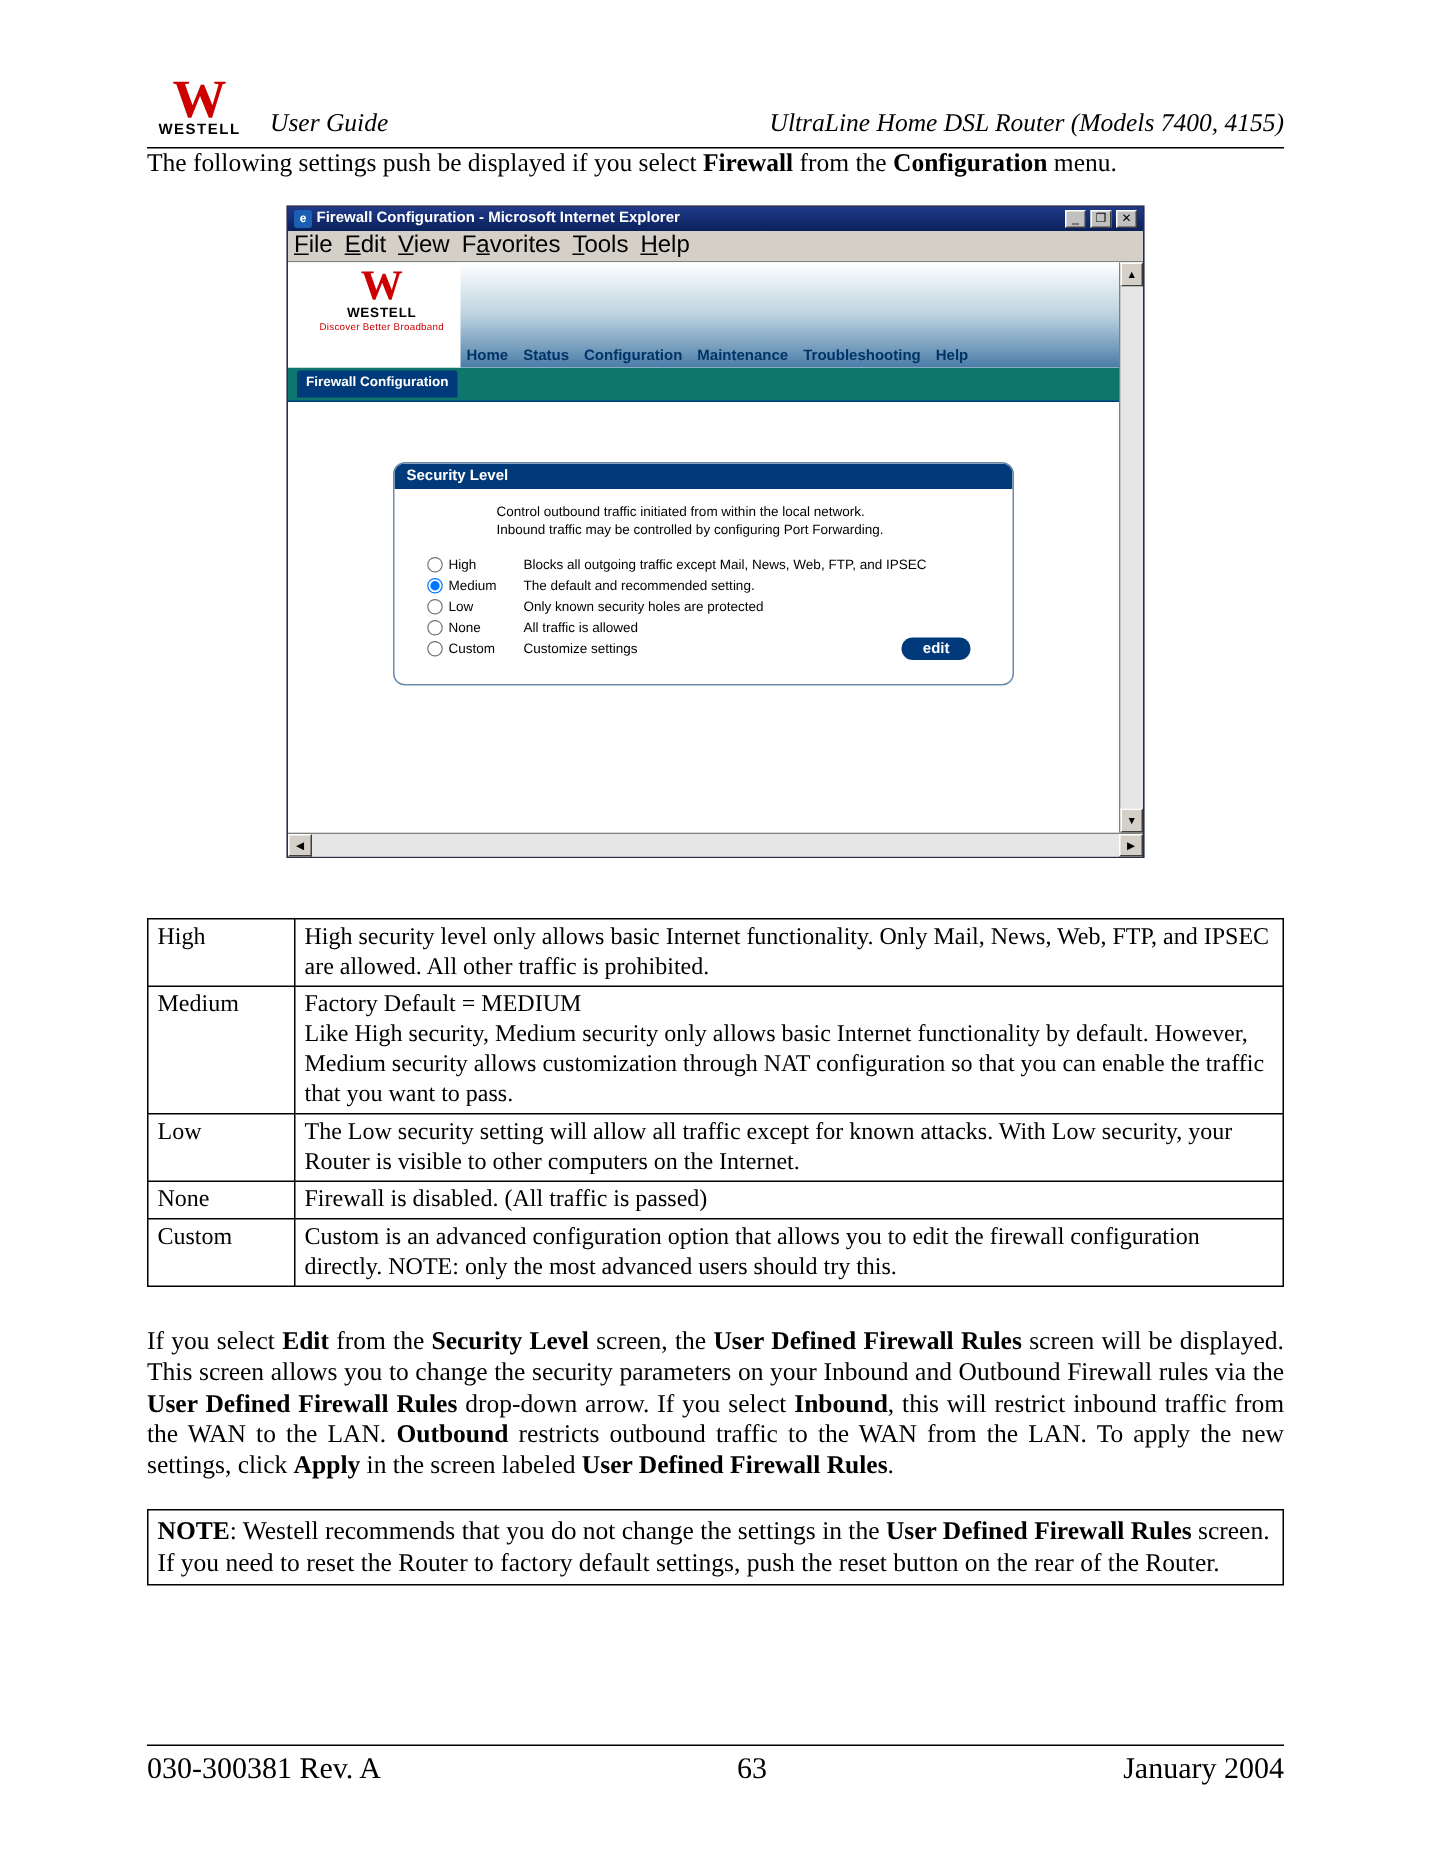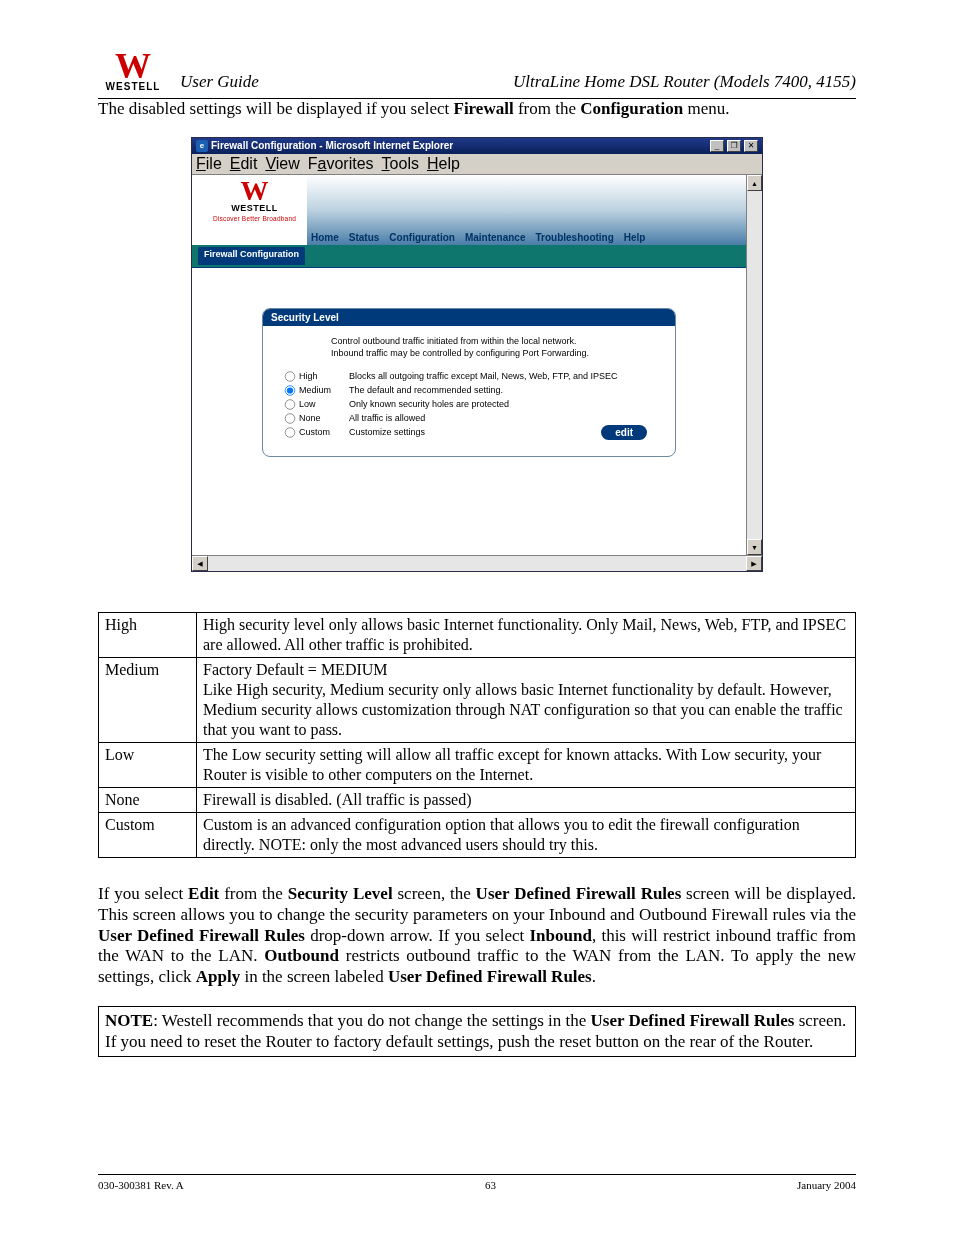--- a/index.html
+++ b/index.html
@@ -49,41 +49,41 @@
   .radio-grid { display:grid; grid-template-columns:18px 50px 1fr; row-gap:1px; align-items:center; font-size:9px; }
   .radio-grid input { margin:0; transform:scale(.8); }
   .edit-row { display:flex; justify-content:flex-end; margin-top:-14px; padding-right:10px; }
   .edit-btn { background:#003a7a; color:#fff; border:none; border-radius:10px; padding:2px 14px; font-size:10px; font-weight:bold; cursor:pointer; }
   table.defs { border-collapse:collapse; width:100%; font-size:16px; margin-top:8px; }
   table.defs td { border:1px solid #000; padding:2px 6px; vertical-align:top; line-height:1.25; }
   table.defs td.k { width:85px; }
   p.body-text { font-size:17px; text-align:justify; margin:26px 0 0 0; line-height:1.22; }
   .note-box { border:1px solid #000; padding:4px 6px; font-size:17px; margin:18px 0 0 0; line-height:1.22; }
   .footer-row { position:absolute; left:98px; right:98px; bottom:44px; }
-  .footer-flex { display:flex; justify-content:space-between; font-size:11px; margin-top:4px; }
+  .footer-flex { display:flex; justify-content:space-between; font-size:20px; margin-top:4px; }
 </style>
 </head>
 <body>
 
 <div class="page">
   <div class="header-row">
     <div style="display:flex;align-items:flex-end;gap:4px;">
       <div class="logo-block">
         <div class="logo-glyph">W</div>
         <div class="logo-name">WESTELL</div>
       </div>
       <div class="guide-label">User Guide</div>
     </div>
     <div class="product-label">UltraLine Home DSL Router (Models 7400, 4155)</div>
   </div>
   <hr class="top-rule">
 
 
   <p class="intro">
-    <span>The disabled settings will be displayed if you select </span><b>Firewall</b><span> from the </span><b>Configuration</b><span> menu.</span>
+    <span>The following settings push be displayed if you select </span><b>Firewall</b><span> from the </span><b>Configuration</b><span> menu.</span>
   </p>
 
   <div class="screenshot-frame">
     <div class="ie-titlebar">
       <div class="tb-img">
         <span class="icon-e">e</span>
         <span class="tb-text">Firewall Configuration - Microsoft Internet Explorer</span>
       </div>
       <div class="tb-img">
         <span class="winbtn">_</span>

